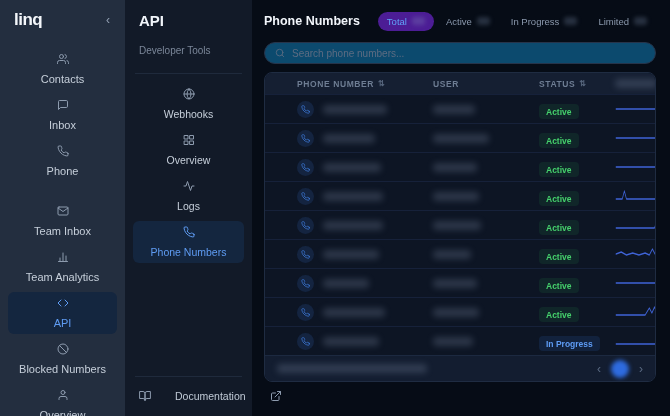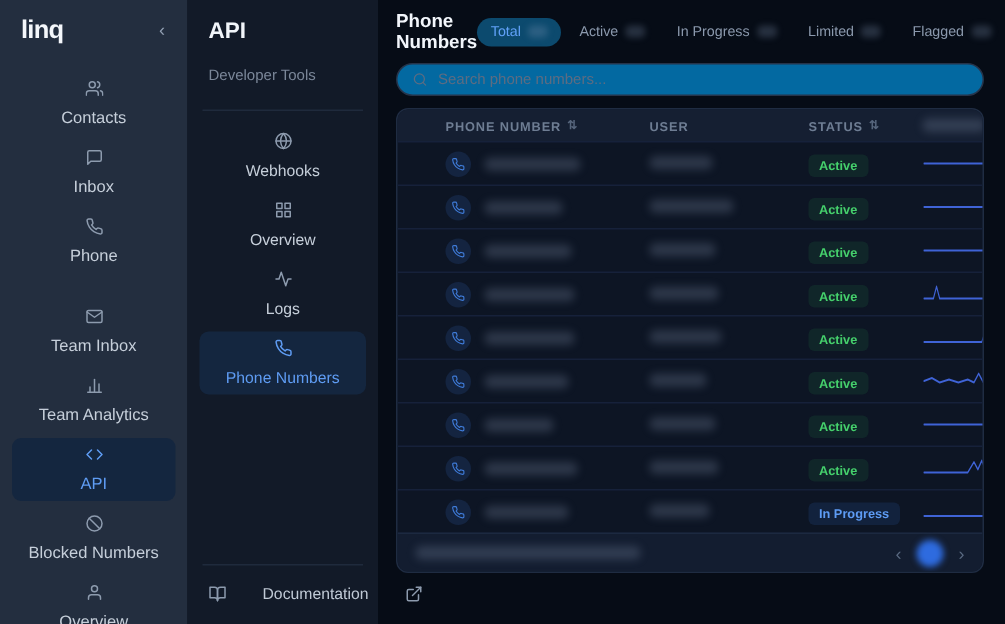--- a/index.html
+++ b/index.html
@@ -44,25 +44,25 @@
   .doc-row { display:flex; align-items:center; gap:24px; padding:6px 6px; font-size:10.5px; color:#c0cad6; cursor:pointer; border-radius:6px; }
   .doc-row .ic { color:#8d9bae; }
   .doc-row .ext { margin-left:auto; }
 
   
   .main { flex:1; display:flex; flex-direction:column; padding:8px 14px 0 12px; min-width:0; }
   .main-head { display:flex; align-items:center; justify-content:space-between; height:26px; margin-bottom:4px; }
   .page-title { font-size:12.5px; font-weight:700; color:#f2f6fb; }
   .tabs { display:flex; align-items:center; gap:3px; }
   .tab { display:flex; align-items:center; gap:5px; padding:4px 9px; border-radius:999px; font-size:9.5px; color:#8b99ad; cursor:pointer; white-space:nowrap; }
-  .tab.active { background:#0c4a6e; color:#61a1f8; }
+  .tab.active { background:#4c1d95; color:#61a1f8; }
   .tab-count { width:13px; height:8px; border-radius:3px; background:rgba(140,160,190,.25); filter:blur(2px); }
 
   .searchbar {
-    height:22px; border-radius:12px; background:#0369a1; border:1px solid #26344a;
+    height:22px; border-radius:12px; background:#0c4a6e; border:1px solid #26344a;
     display:flex; align-items:center; gap:7px; padding:0 10px; margin:4px 0 8px 0;
   }
   .searchbar .ic { width:10px; height:10px; color:#5d6c82; }
   .searchbar input {
     background:transparent; border:none; outline:none; flex:1;
     font-family:"Liberation Sans", sans-serif; font-size:10px; color:#b9c4d4;
   }
   .searchbar input::placeholder { color:#5d6c82; }
 
   .card {
@@ -239,24 +239,20 @@
   <div class="tab">
     <span>In Progress</span>
     <span class="tab-count"></span>
   </div>
 
   <div class="tab">
     <span>Limited</span>
     <span class="tab-count"></span>
   </div>
 
-  <div class="tab">
-    <span>Flagged</span>
-    <span class="tab-count"></span>
-  </div>
 </div>
   </div>
 
   <div class="searchbar">
     <svg class="ic" viewBox="0 0 24 24">
         <circle cx="11" cy="11" r="8"></circle>
         <line x1="21" y1="21" x2="16.65" y2="16.65"></line>
       </svg>
     <input type="text" placeholder="Search phone numbers..." style="">
   </div>

